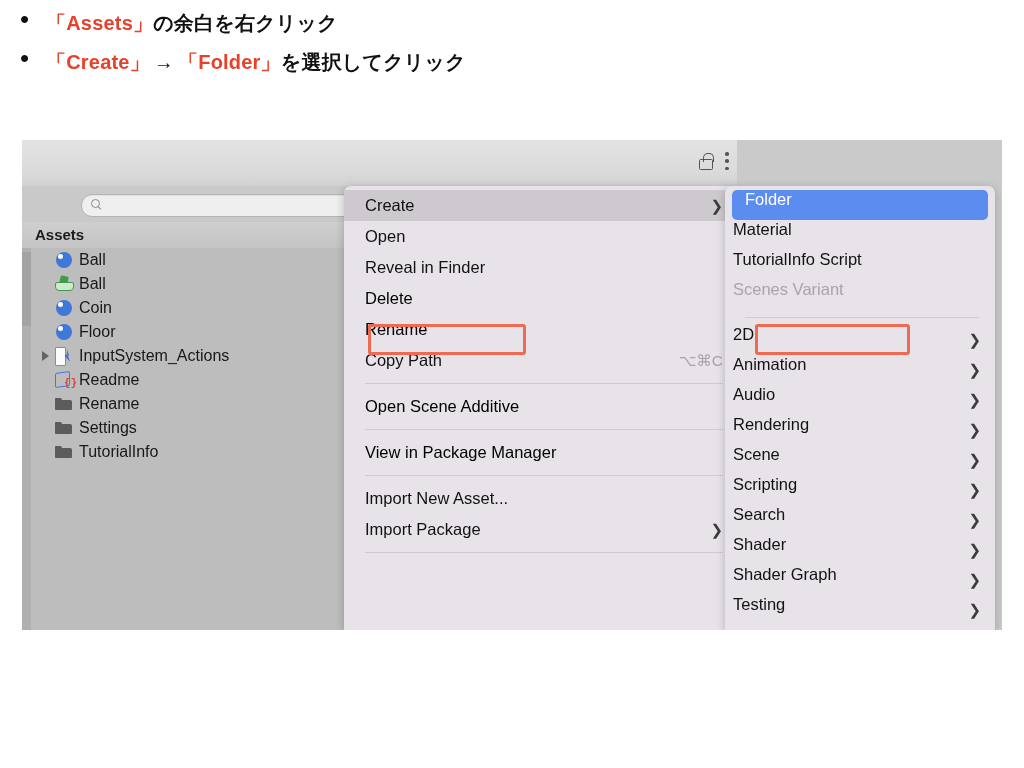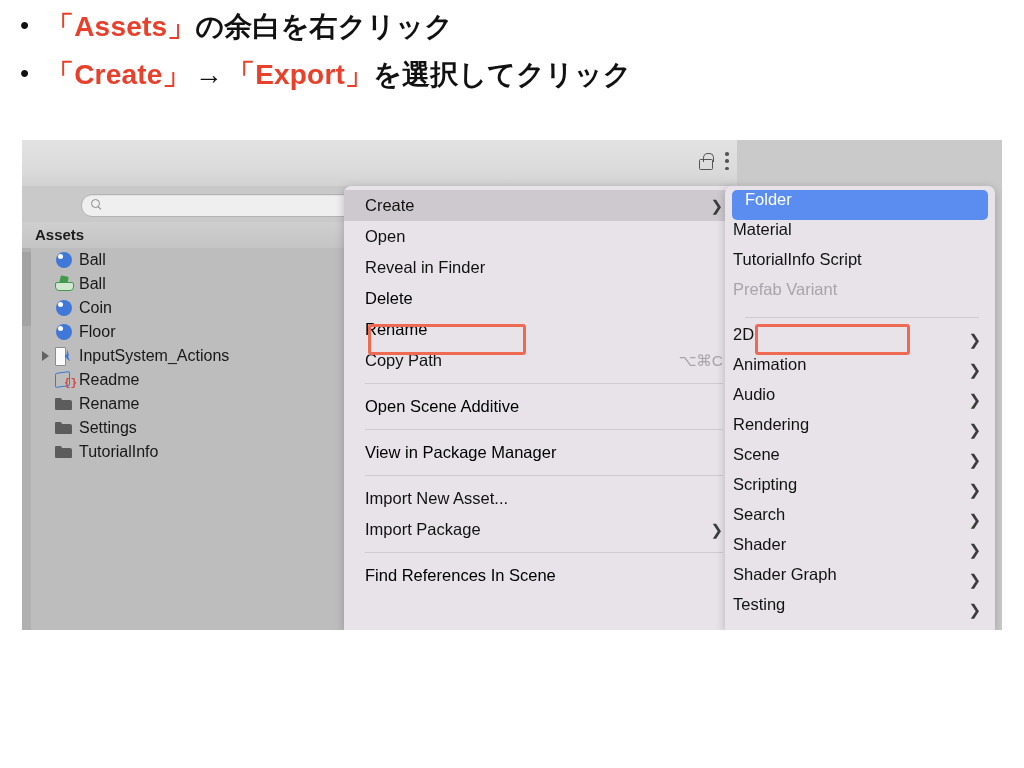--- a/index.html
+++ b/index.html
@@ -31,21 +31,21 @@
     width: 26px;
     flex: 0 0 26px;
     font-size: 26px;
     line-height: 1;
     color: #111111;
     text-align: left;
     position: relative;
     top: -2px;
   }
   .bullet-text {
-    font-size: 28px;
+    font-size: 20px;
     font-weight: bold;
     line-height: 1.35;
     letter-spacing: 0.2px;
     white-space: nowrap;
   }
   .hl { color: #e8402a; }
   .nm { color: #111111; }
   .arrow-ch { color: #111111; padding: 0 4px; }
 
   
@@ -415,21 +415,21 @@
 
 <div class="slide-bullets">
 
   <div class="bullet-row">
     <span class="bullet-dot">•</span>
     <span class="bullet-text"><span class="hl">「Assets」</span><span class="nm">の余白を右クリック</span></span>
   </div>
 
   <div class="bullet-row">
     <span class="bullet-dot">•</span>
-    <span class="bullet-text"><span class="hl">「Create」</span><span class="arrow-ch">→</span><span class="hl">「Export」</span><span class="nm">を選択してクリック</span></span>
+    <span class="bullet-text"><span class="hl">「Create」</span><span class="arrow-ch">→</span><span class="hl">「Folder」</span><span class="nm">を選択してクリック</span></span>
   </div>
 
 </div>
 
 <div class="shot">
 
   <div class="right-strip"></div>
 
   <div class="unity-panel">
 
@@ -619,44 +619,41 @@
     </div>
 
     <div class="ctx-item">
       <span>Import Package</span>
       <span class="caret">❯</span>
     </div>
 
 
     <div class="ctx-sep"></div>
 
-    <div class="ctx-item dim">
-      <span>Find References In Scene</span>
-    </div>
 
   </div>
 
   <div class="sub-menu">
 
     <div class="ctx-pad"></div>
 
     <div class="sub-item sel">
       <span>Folder</span>
     </div>
 
     <div class="sub-item">
       <span>Material</span>
     </div>
 
     <div class="sub-item">
       <span>TutorialInfo Script</span>
     </div>
 
     <div class="sub-item dim">
-      <span>Prefab Variant</span>
+      <span>Scenes Variant</span>
     </div>
 
     <div class="sub-sep"></div>
 
     <div class="sub-item">
       <span>2D</span>
       <span class="caret">❯</span>
     </div>
 
     <div class="sub-item">

